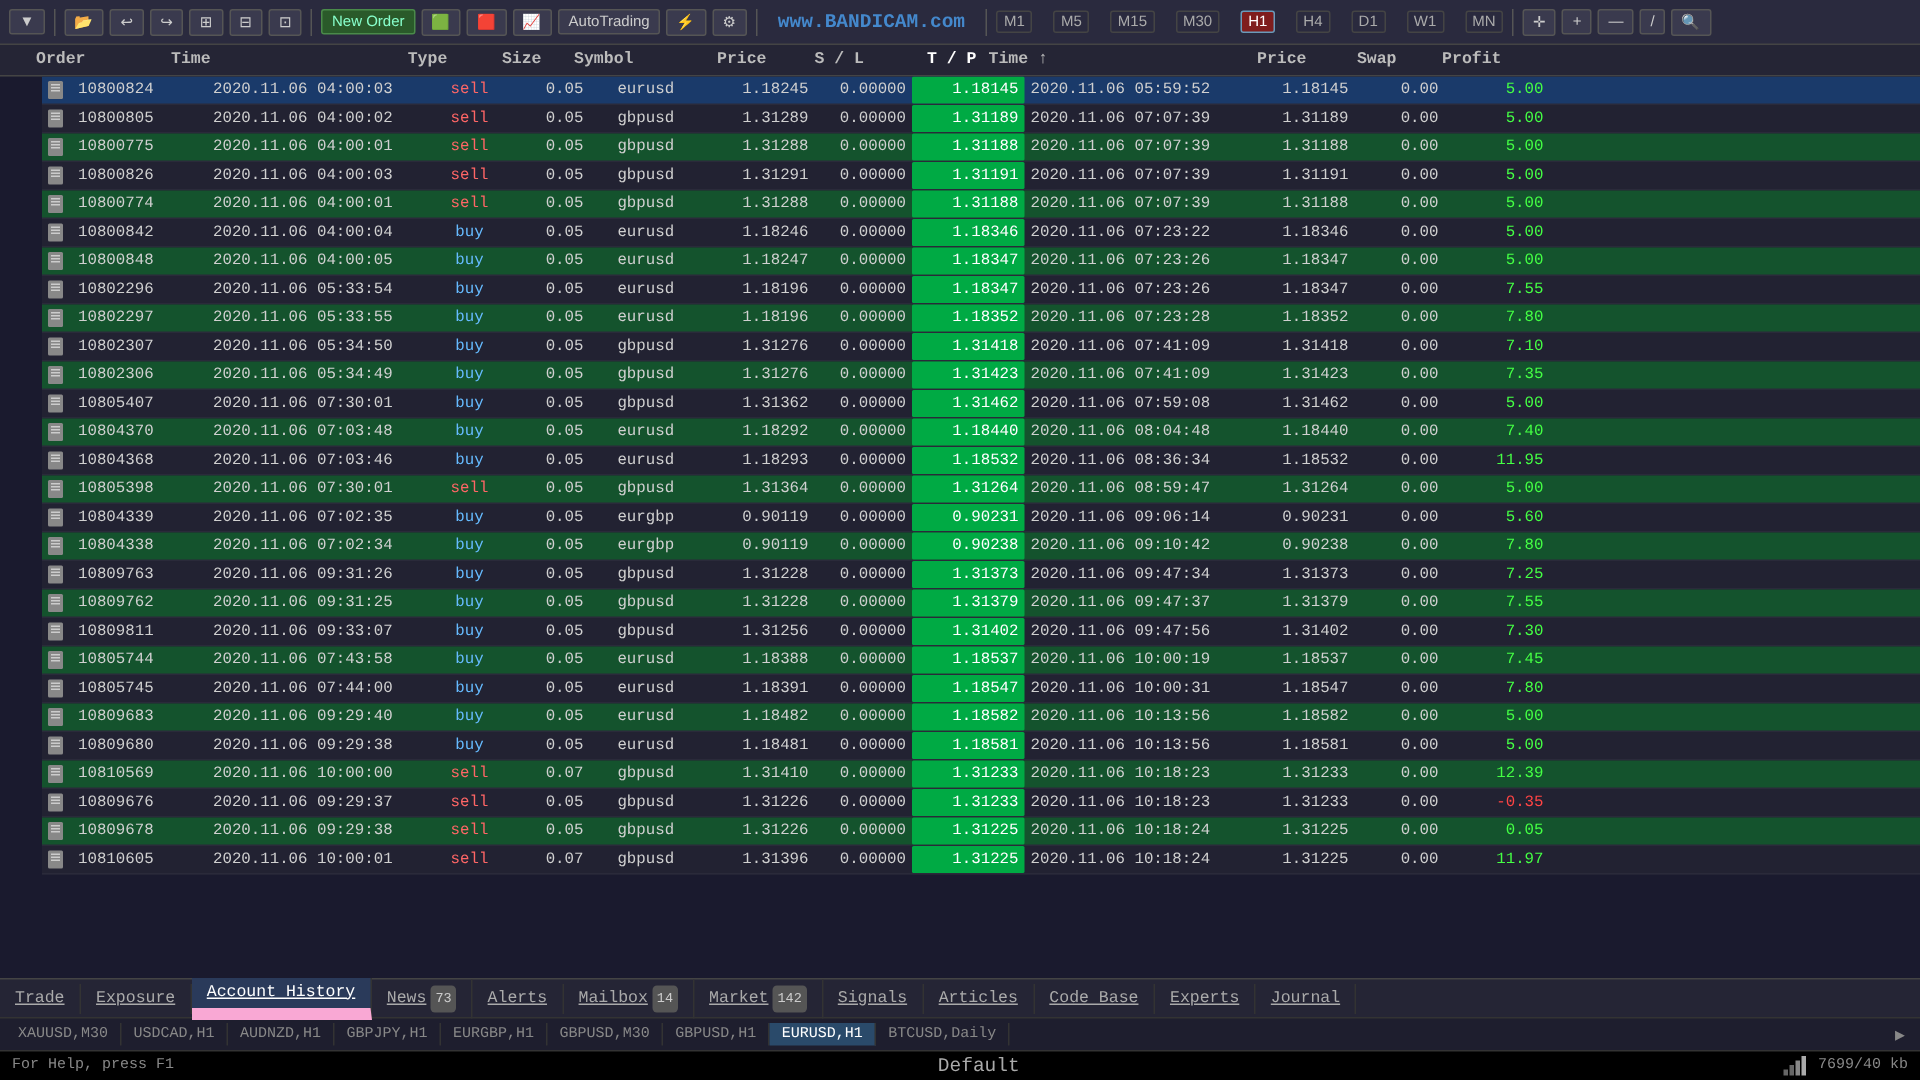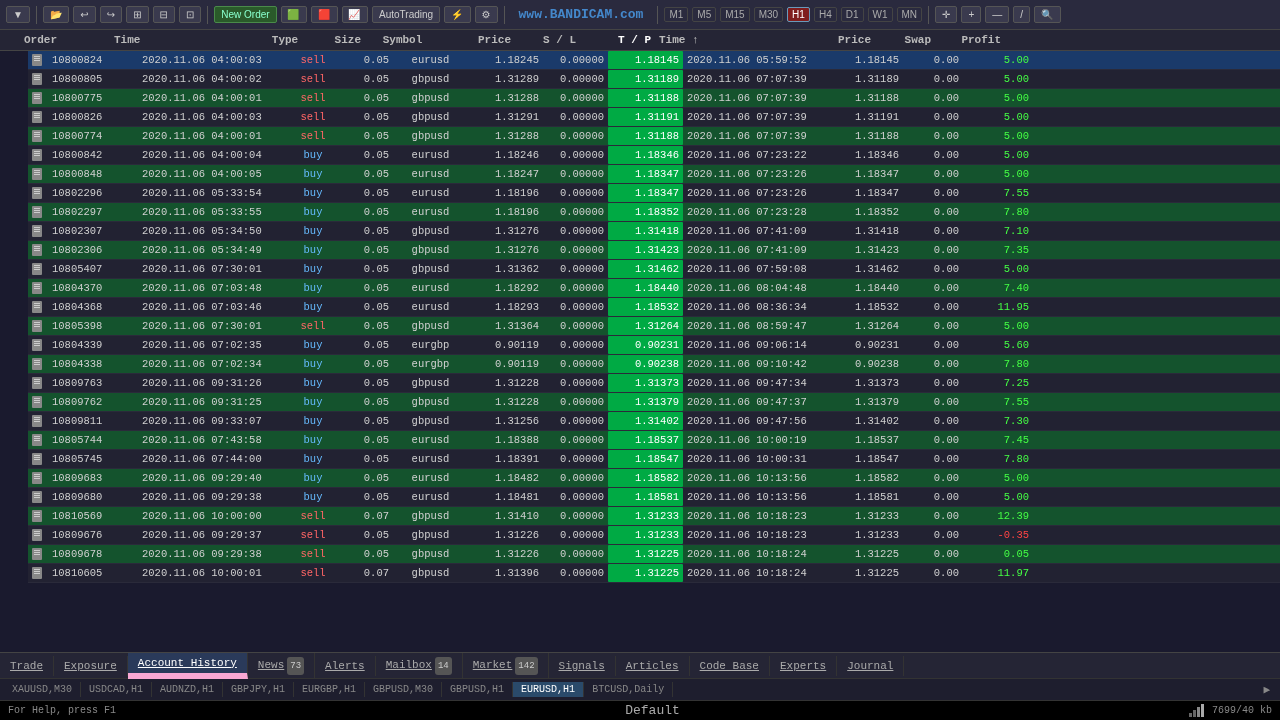--- a/index.html
+++ b/index.html
@@ -3,21 +3,21 @@
   <meta charset="utf-8">
   <style>
     * { margin: 0; padding: 0; box-sizing: border-box; }
     body { background: #1a1a2e; color: #d0d0d0; font-family: 'Courier New', monospace; font-size: 11px; width: 1280px; height: 720px; overflow: hidden; display: flex; flex-direction: column; }
 
     
     .toolbar { background: #2a2a3e; border-bottom: 1px solid #444; padding: 3px 6px; display: flex; align-items: center; gap: 4px; height: 30px; flex-shrink: 0; }
     .toolbar-btn { background: #3a3a4e; border: 1px solid #555; color: #ccc; padding: 2px 6px; font-size: 10px; cursor: pointer; border-radius: 2px; white-space: nowrap; }
     .toolbar-separator { width: 1px; height: 18px; background: #555; margin: 0 2px; }
     .toolbar-btn.new-order { background: #2a5a2a; border-color: #4a8a4a; color: #8fc; }
-    .toolbar-timeframes { display: flex; gap: 4px; }
+    .toolbar-timeframes { display: flex; gap: 14px; }
     .tf-btn { background: #2a2a3e; border: 1px solid #444; color: #aaa; padding: 1px 4px; font-size: 10px; cursor: pointer; border-radius: 2px; }
     .tf-btn.active { background: #7f1d1d; color: #fff; border-color: #6a9aba; }
     .watermark { color: #4488cc; font-weight: bold; font-size: 13px; margin: 0 8px; }
 
     
     .table-header { background: #252535; border-bottom: 1px solid #444; display: grid; grid-template-columns: 20px 90px 145px 60px 50px 75px 75px 65px 75px 145px 75px 60px 70px; align-items: center; padding: 2px 0; flex-shrink: 0; color: #bbb; font-weight: bold; }
     .col-hdr { padding: 2px 4px; white-space: nowrap; overflow: hidden; text-overflow: ellipsis; cursor: pointer; }
     .col-hdr.sorted { color: #fff; }
     .col-hdr.right { text-align: right; }
     .col-hdr.center { text-align: center; }
@@ -39,21 +39,21 @@
     .cell.sell { color: #ff6666; }
     .cell.buy { color: #66bbff; }
     .cell.profit-pos { color: #44ff44; }
     .cell.profit-neg { color: #ff4444; }
     .doc-icon { width: 10px; height: 12px; background: #888; border-radius: 1px; position: relative; }
     .doc-icon::after { content: ''; position: absolute; top: 2px; left: 2px; right: 2px; height: 1px; background: #ccc; box-shadow: 0 2px 0 #ccc, 0 4px 0 #ccc; }
 
     
     .bottom-tabs { background: #252535; border-top: 1px solid #444; display: flex; align-items: center; height: 26px; flex-shrink: 0; }
     .tab { padding: 4px 10px; color: #aaa; cursor: pointer; font-size: 11px; border-right: 1px solid #333; white-space: nowrap; position: relative; text-decoration: underline; }
-    .tab.active { background: #2a3a5a; color: #fff; border-bottom: 6px solid #f9a8d4; }
+    .tab.active { background: #2a3a5a; color: #fff; border-bottom: 8px solid #f9a8d4; }
     .tab-badge { display: inline-block; background: #555; color: #ccc; border-radius: 3px; padding: 4px 3px; font-size: 9px; margin-left: 3px; }
 
     
     .symbol-bar { background: #1e1e2e; border-top: 1px solid #333; display: flex; align-items: center; height: 22px; flex-shrink: 0; padding: 0 4px; gap: 0; }
     .symbol-tab { padding: 2px 8px; color: #888; cursor: pointer; font-size: 10px; border-right: 1px solid #333; white-space: nowrap; }
     .symbol-tab.active { background: #2a4a6a; color: #fff; }
     .symbol-bar-arrow { color: #888; cursor: pointer; margin-left: auto; padding: 0 6px; }
 
     
     .status-bar { background: #000000; border-top: 1px solid #333; display: flex; align-items: center; height: 20px; flex-shrink: 0; padding: 0 8px; }

